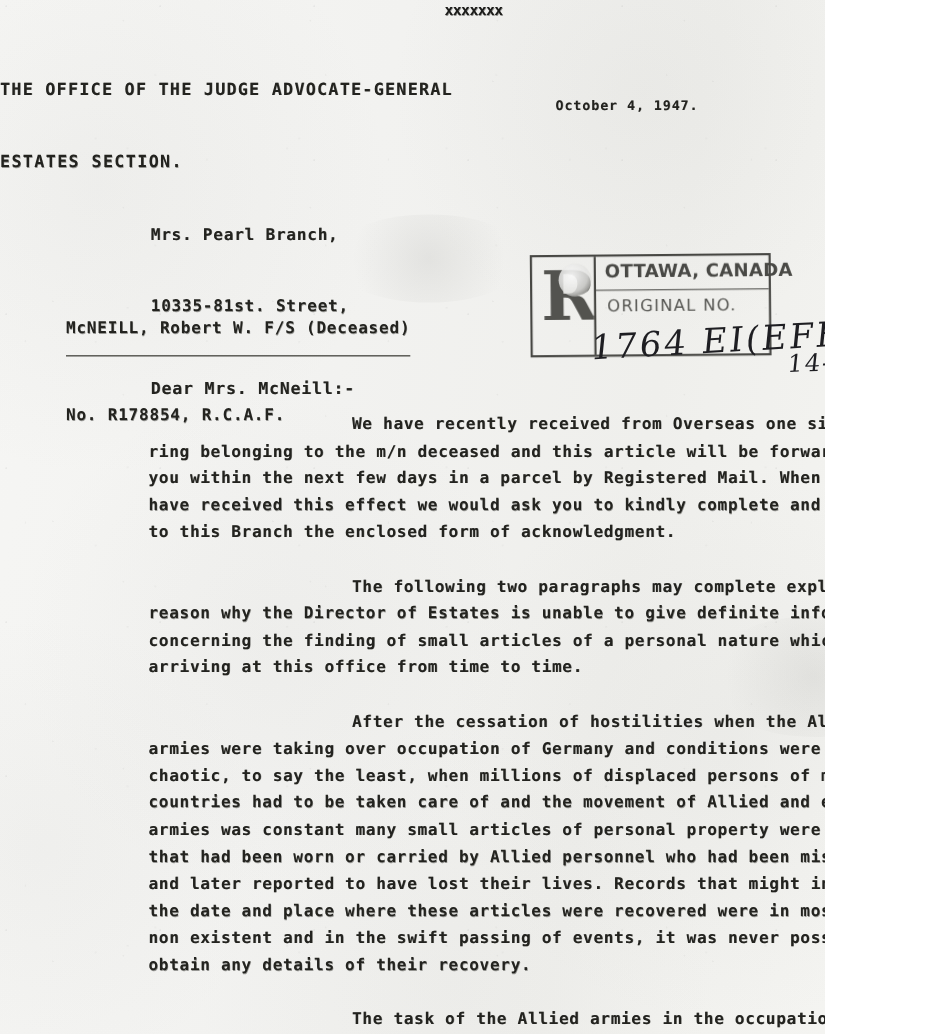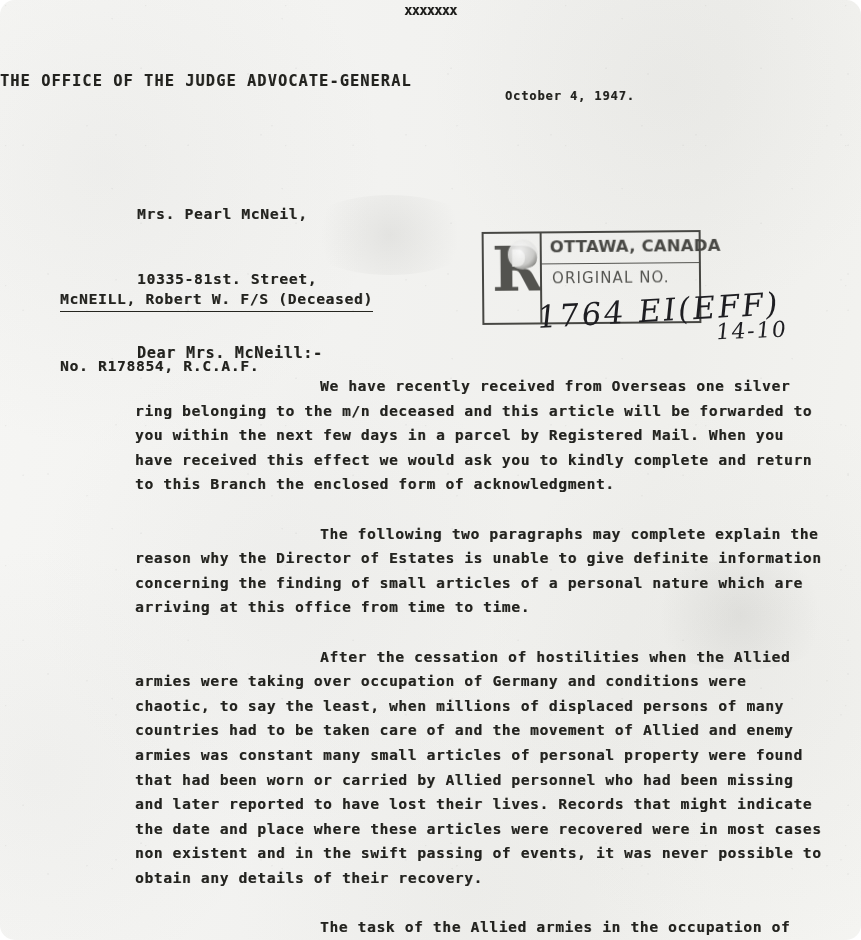--- a/index.html
+++ b/index.html
@@ -4,35 +4,34 @@
 <title>Scanned Letter — Office of the Judge Advocate-General</title>
 <style>
   html, body {
     margin: 0;
     padding: 0;
     background: #ffffff;
   }
 
   .page {
     position: relative;
-    width: 861px;
+    width: 750px;
     height: 940px;
     overflow: hidden;
     background-color: #f4f4f2;
     background-image:
       radial-gradient(circle at 12% 18%, rgba(176,176,172,0.10) 0%, rgba(176,176,172,0) 26%),
       radial-gradient(circle at 78% 9%,  rgba(168,168,164,0.09) 0%, rgba(168,168,164,0) 22%),
       radial-gradient(circle at 33% 62%, rgba(182,182,178,0.08) 0%, rgba(182,182,178,0) 30%),
       radial-gradient(circle at 88% 72%, rgba(172,172,168,0.09) 0%, rgba(172,172,168,0) 27%),
       radial-gradient(circle at 55% 95%, rgba(186,186,182,0.07) 0%, rgba(186,186,182,0) 24%),
       radial-gradient(circle at 5% 82%,  rgba(178,178,174,0.08) 0%, rgba(178,178,174,0) 20%),
       linear-gradient(100deg, #f6f6f4 0%, #f2f2f0 40%, #efefec 72%, #f4f4f1 100%);
     font-family: "DejaVu Sans Mono", "Liberation Mono", monospace;
     color: #2a2a28;
-    border-radius: 15px;
     -webkit-font-smoothing: none;
   }
 
   
   .grain {
     position: absolute;
     inset: 0;
     pointer-events: none;
     opacity: 0.5;
     background-image:
@@ -93,21 +92,21 @@
   
   .subject {
     top: 245px; left: 60px;
     font-size: 14.6px;
     line-height: 21.5px;
     letter-spacing: 0.7px;
   }
   .subject .u {
     display: inline-block;
     border-bottom: 1.6px solid #25251f;
-    padding-bottom: 1px;
+    padding-bottom: 13px;
   }
 
   
   .salute {
     top: 344px; left: 137px;
     font-size: 15px;
     letter-spacing: 0.75px;
   }
 
   
@@ -224,26 +223,27 @@
 
   <div class="grain"></div>
 
   <div class="smudge" style="top:195px;left:300px;width:180px;height:80px;"></div>
   <div class="smudge" style="top:560px;left:640px;width:200px;height:110px;"></div>
 
   <div class="abs typed xrow">xxxxxxx</div>
 
   <div class="abs typed mast">
     <div class="l1">THE OFFICE OF THE JUDGE ADVOCATE-GENERAL</div>
+    <div class="l2">ESTATES SECTION.</div>
   </div>
 
   <div class="abs typed date">October 4, 1947.</div>
 
   <div class="abs typed addr">
-    <div>Mrs. Pearl McNeil,</div>
+    <div>Mrs. Pearl Branch,</div>
     <div>10335-81st. Street,</div>
   </div>
 
   <div class="abs typed subject">
     <div><span class="u">McNEILL, Robert W. F/S (Deceased)</span></div>
     <div>No. R178854, R.C.A.F.</div>
   </div>
 
   <div class="stamp">
     <div class="stamp-left">

